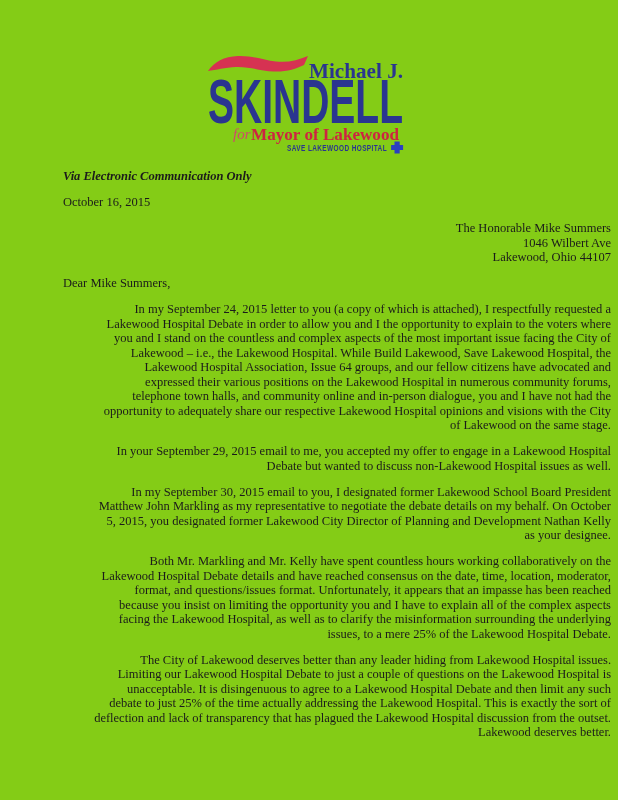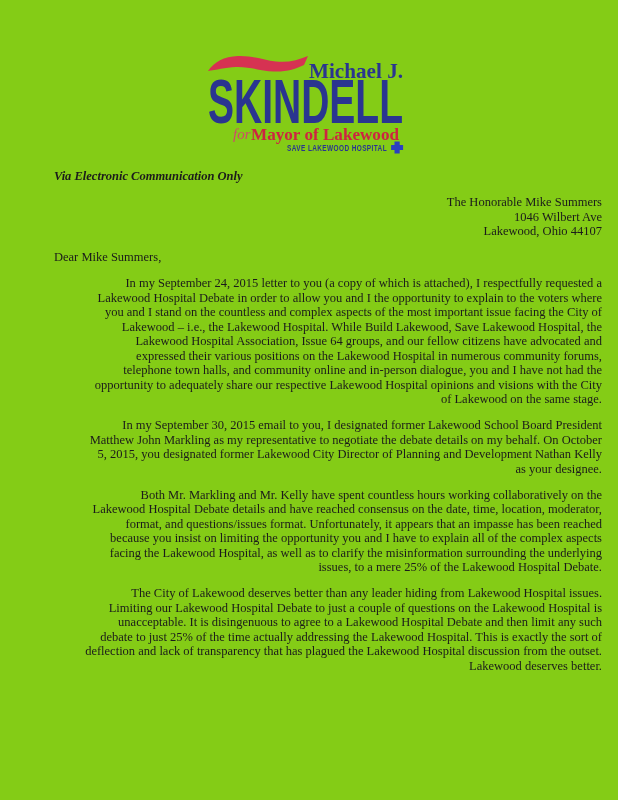--- a/index.html
+++ b/index.html
@@ -36,21 +36,21 @@
     font-family: "Liberation Serif", serif;
     font-weight: bold;
   }
   .logo-tagline {
     font-family: "Liberation Sans", sans-serif;
     font-weight: bold;
     letter-spacing: 0.5px;
   }
   .letter-body {
     position: absolute;
-    left: 54px;
+    left: 63px;
     top: 169px;
     width: 548px;
     font-size: 12.5px;
     line-height: 14.5px;
   }
   .block { margin: 0 0 11.5px 0; }
   .pre { white-space: pre-line; text-align: right; }
   .delivery { font-weight: bold; font-style: italic; }
 </style>
 </head>
@@ -65,33 +65,36 @@
     <text class="logo-firstname" x="102" y="24" font-size="21" textLength="94" lengthAdjust="spacingAndGlyphs" fill="#2a3590">Michael J.</text>
     <text class="logo-lastname" x="1" y="69" font-size="63" textLength="195" lengthAdjust="spacingAndGlyphs" fill="#2a3590">SKINDELL</text>
     <text class="logo-for" x="26" y="85" font-size="15" fill="#d0496a">for</text>
     <text class="logo-office" x="44" y="86" font-size="17.5" textLength="148" lengthAdjust="spacingAndGlyphs" fill="#ce2342">Mayor of Lakewood</text>
     <text class="logo-tagline" x="80" y="97" font-size="8.2" textLength="100" lengthAdjust="spacingAndGlyphs" fill="#2a3590">SAVE LAKEWOOD HOSPITAL</text>
     <path d="M187.5,87.5 h5.2 v3.4 h3.4 v5.2 h-3.4 v3.4 h-5.2 v-3.4 h-3.4 v-5.2 h3.4 Z" fill="#2b3fc0"></path>
   </svg>
 
   <div class="letter-body">
     <div class="block delivery">Via Electronic Communication Only</div>
+    <div class="block">October 16, 2015</div>
     <div class="block pre">The Honorable Mike Summers
 1046 Wilbert Ave
 Lakewood, Ohio 44107</div>
     <div class="block">Dear Mike Summers,</div>
     <div class="block pre">In my September 24, 2015 letter to you (a copy of which is attached), I respectfully requested a
 Lakewood Hospital Debate in order to allow you and I the opportunity to explain to the voters where
 you and I stand on the countless and complex aspects of the most important issue facing the City of
 Lakewood – i.e., the Lakewood Hospital. While Build Lakewood, Save Lakewood Hospital, the
 Lakewood Hospital Association, Issue 64 groups, and our fellow citizens have advocated and
 expressed their various positions on the Lakewood Hospital in numerous community forums,
 telephone town halls, and community online and in-person dialogue, you and I have not had the
 opportunity to adequately share our respective Lakewood Hospital opinions and visions with the City
 of Lakewood on the same stage.</div>
+    <div class="block pre">In your September 29, 2015 email to me, you accepted my offer to engage in a Lakewood Hospital
+Debate but wanted to discuss non-Lakewood Hospital issues as well.</div>
     <div class="block pre">In my September 30, 2015 email to you, I designated former Lakewood School Board President
 Matthew John Markling as my representative to negotiate the debate details on my behalf. On October
 5, 2015, you designated former Lakewood City Director of Planning and Development Nathan Kelly
 as your designee.</div>
     <div class="block pre">Both Mr. Markling and Mr. Kelly have spent countless hours working collaboratively on the
 Lakewood Hospital Debate details and have reached consensus on the date, time, location, moderator,
 format, and questions/issues format. Unfortunately, it appears that an impasse has been reached
 because you insist on limiting the opportunity you and I have to explain all of the complex aspects
 facing the Lakewood Hospital, as well as to clarify the misinformation surrounding the underlying
 issues, to a mere 25% of the Lakewood Hospital Debate.</div>

